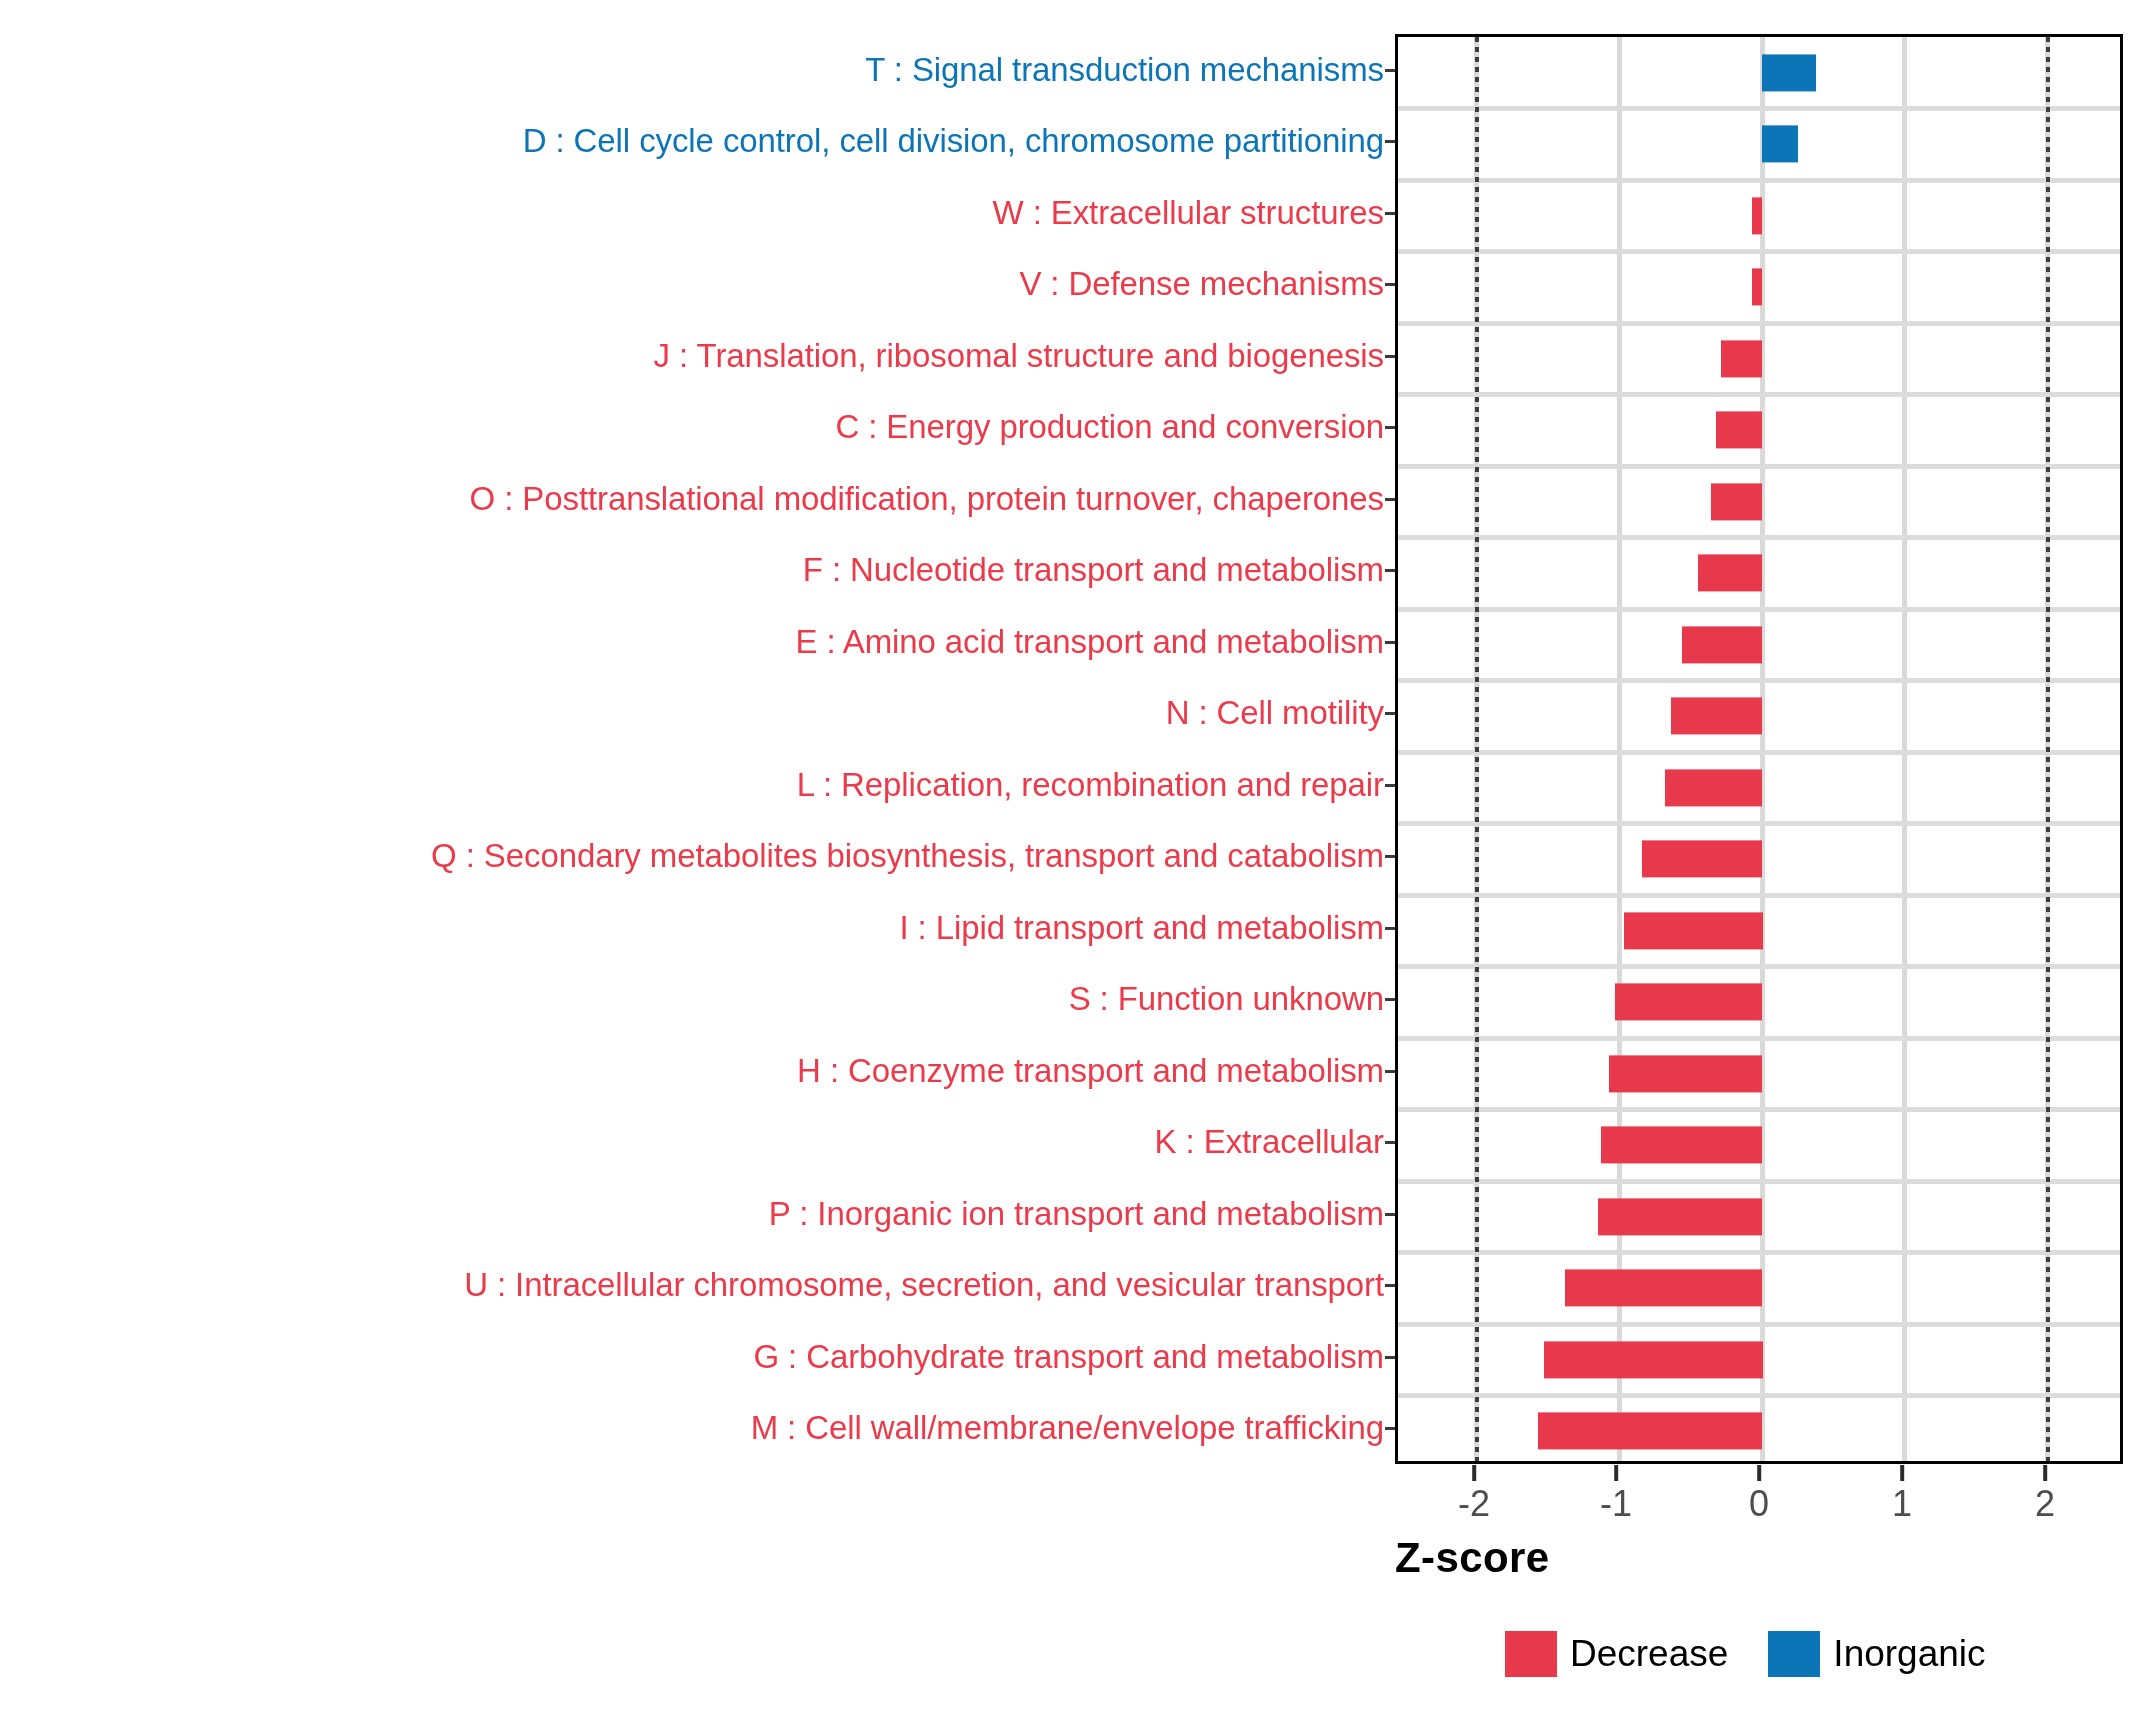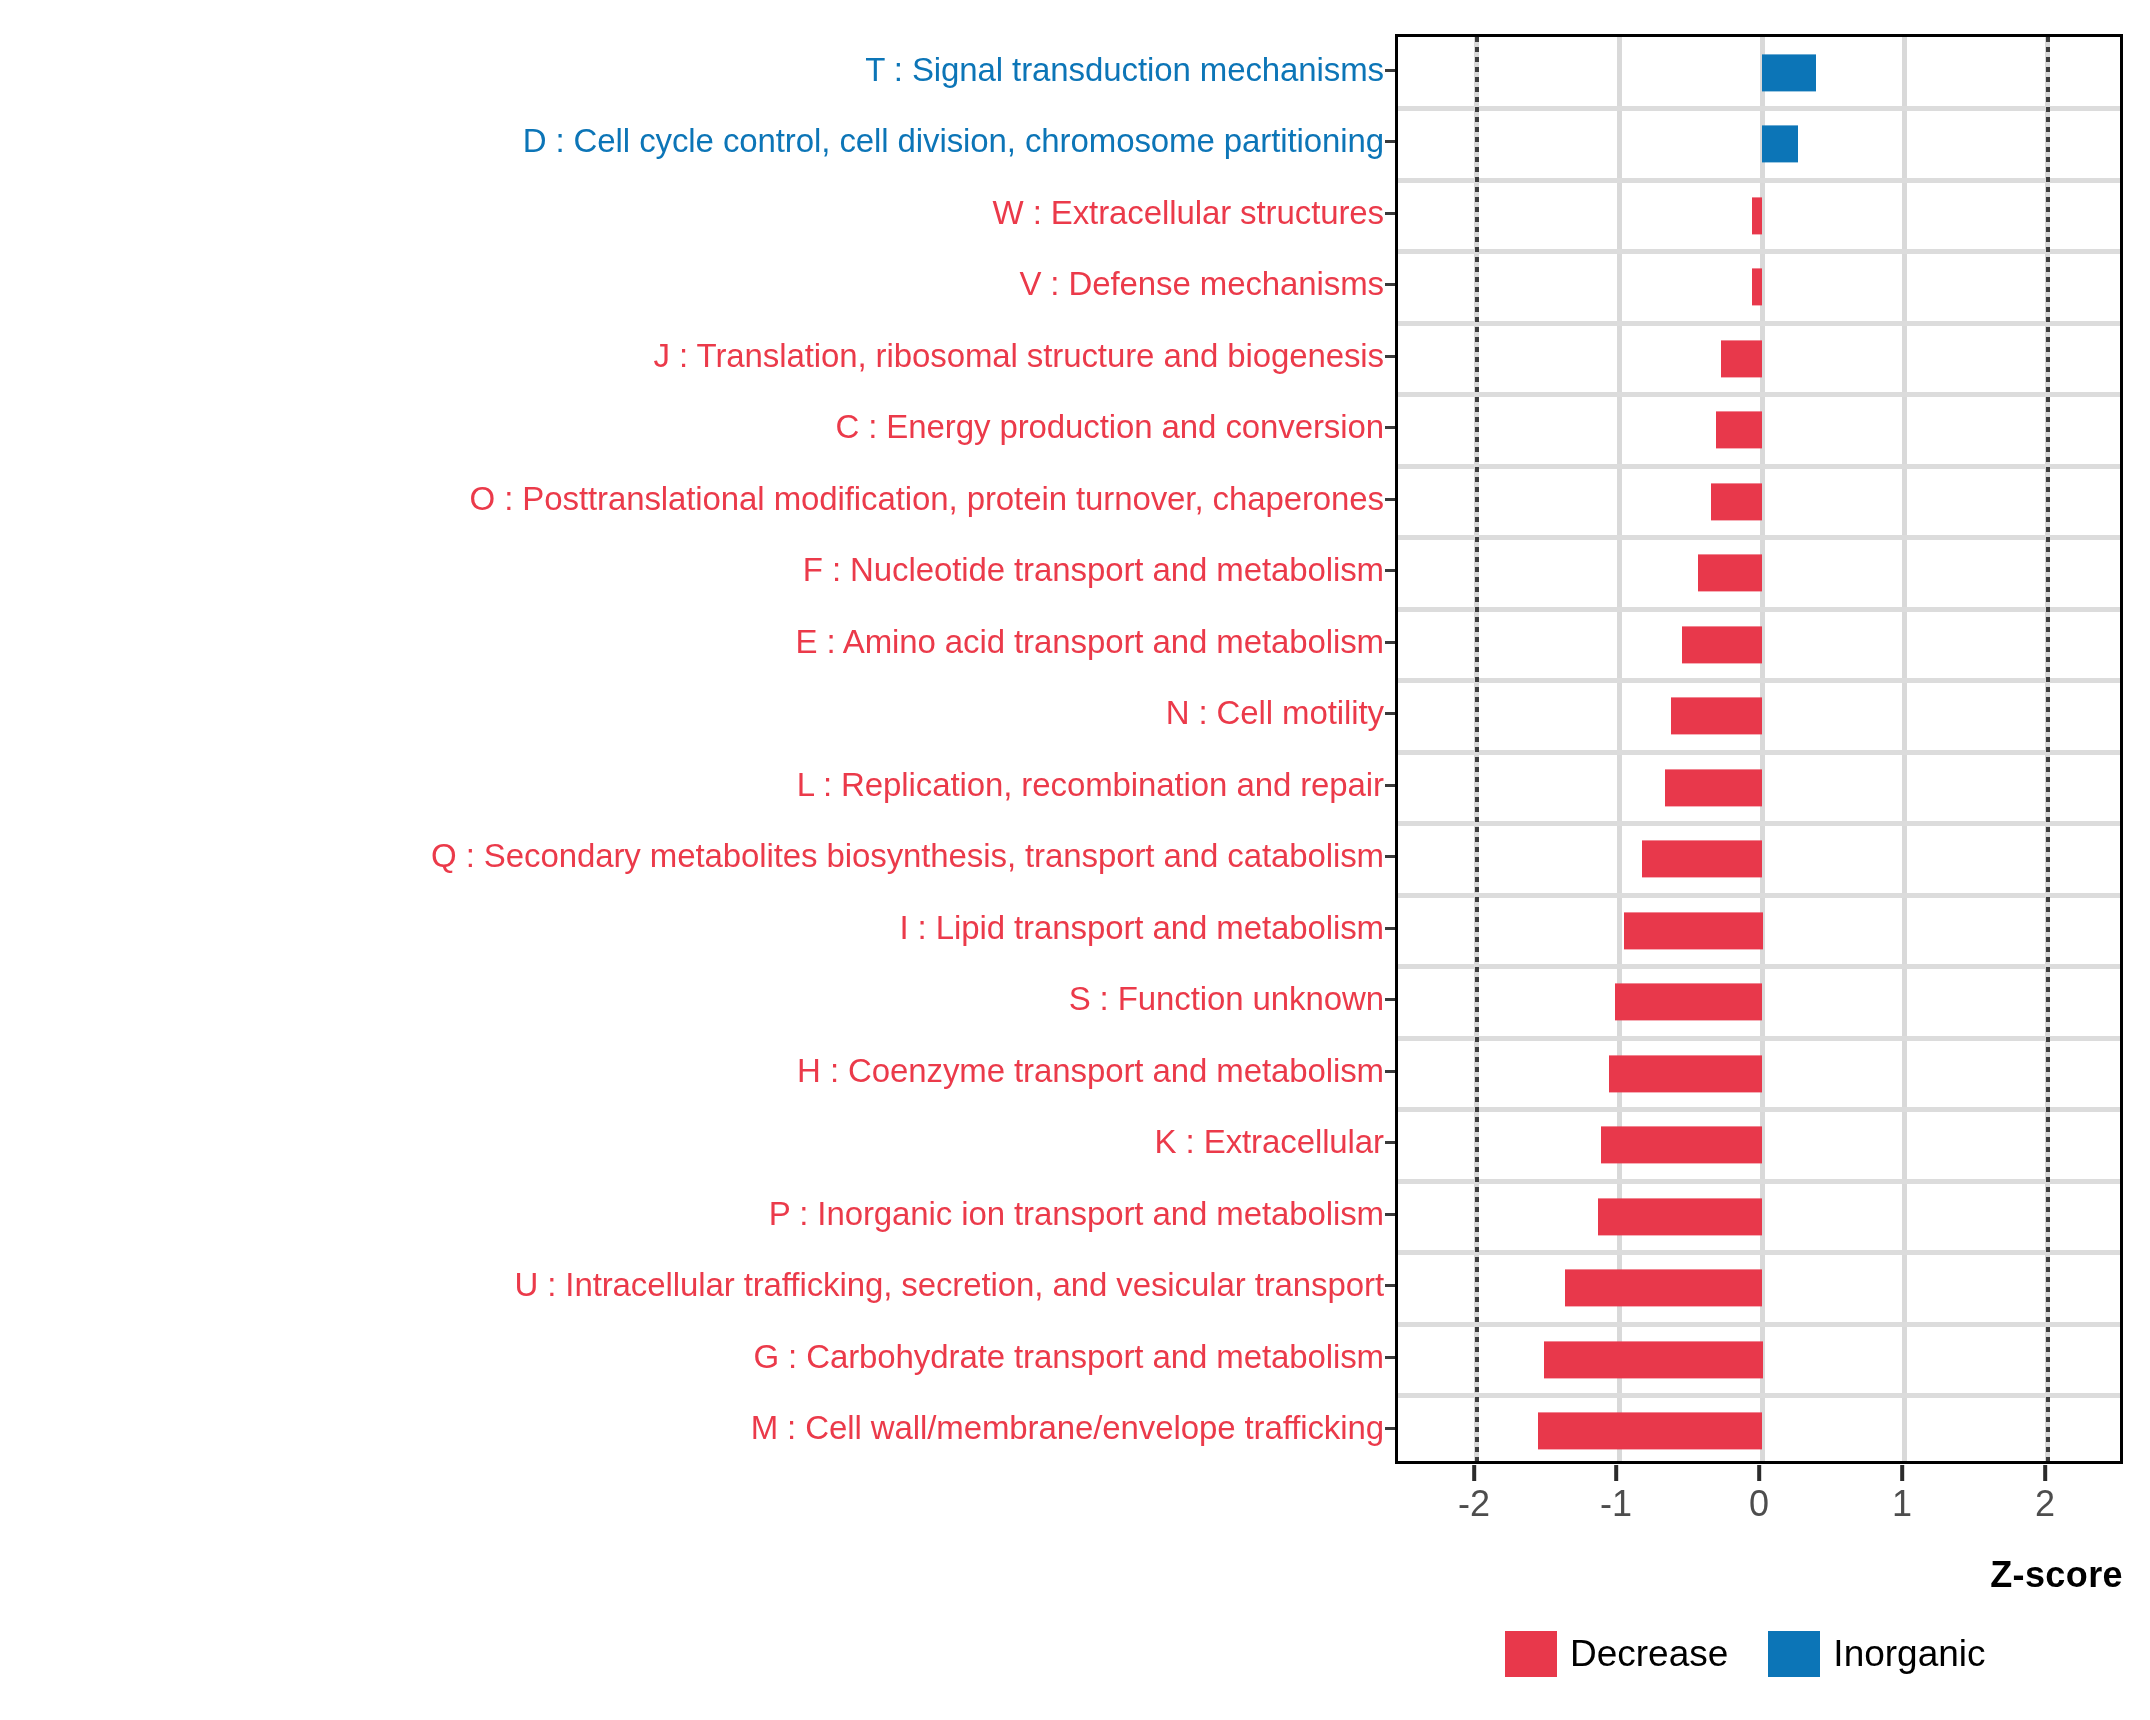--- a/index.html
+++ b/index.html
@@ -87,26 +87,25 @@
   .xticklabel{
     position:absolute;top:18.6px;
     font-size:36px;color:#4d4d4d;
     transform:translateX(-50%);
     line-height:40px;
   }
   #xtitle{
     position:absolute;
     left:1395px; top:1534px;
     width:728px;
-    text-align:right;
-    font-size:36px;
+    text-align:left;
+    font-size:42px;
     font-weight:bold;
     color:#000000;
     letter-spacing:0.4px;
-    margin-top:20px;
   }
 
   
   #legend{
     position:absolute;
     left:1505px; top:1631px;
     height:46px;
     display:flex;
     align-items:flex-start;
     gap:0px;
@@ -175,21 +174,21 @@
       <div class="label-row" style="top: 1037px;">
         <span class="label-text lbl-dec">H : Coenzyme transport and metabolism</span>
       </div>
       <div class="label-row" style="top: 1108px;">
         <span class="label-text lbl-dec">K : Extracellular</span>
       </div>
       <div class="label-row" style="top: 1180px;">
         <span class="label-text lbl-dec">P : Inorganic ion transport and metabolism</span>
       </div>
       <div class="label-row" style="top: 1251px;">
-        <span class="label-text lbl-dec">U : Intracellular trafficking, secretion, and vesicular transport</span>
+        <span class="label-text lbl-dec">U : Intracellular chromosome, secretion, and vesicular transport</span>
       </div>
       <div class="label-row" style="top: 1323px;">
         <span class="label-text lbl-dec">G : Carbohydrate transport and metabolism</span>
       </div>
       <div class="label-row" style="top: 1394px;">
         <span class="label-text lbl-dec">M : Cell wall/membrane/envelope trafficking</span>
       </div>
     </div>
 
   <div id="panel">

